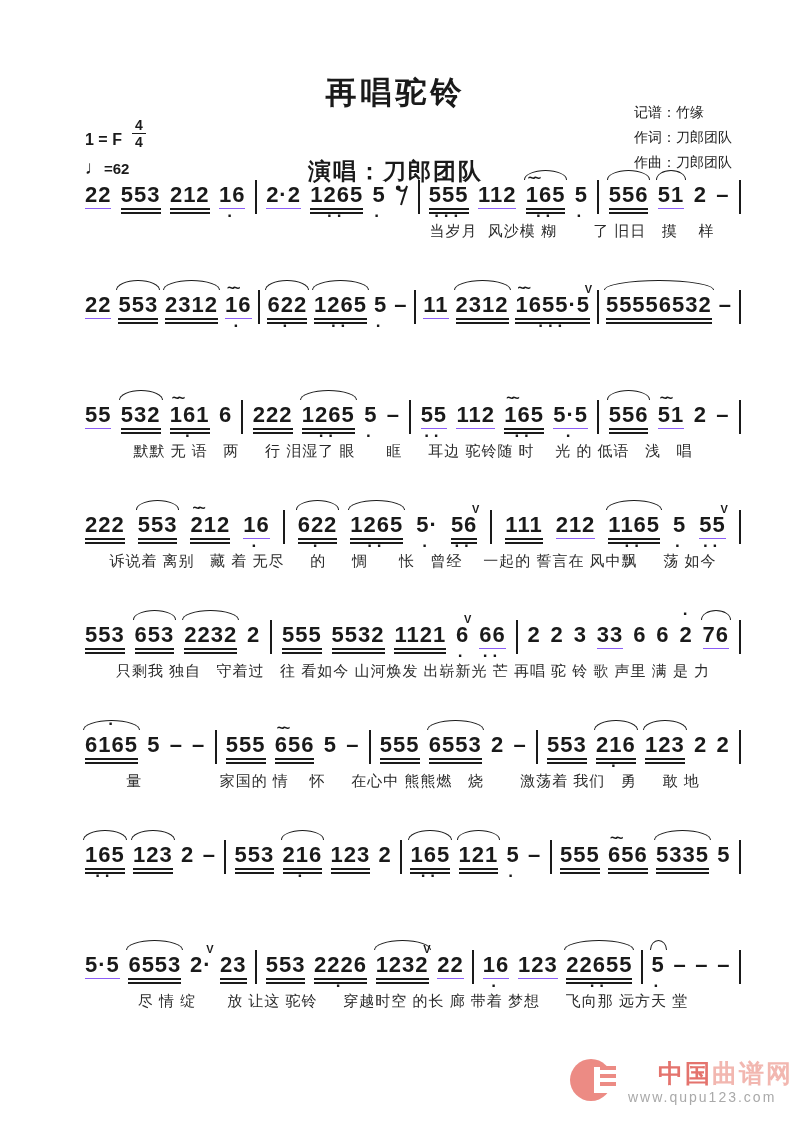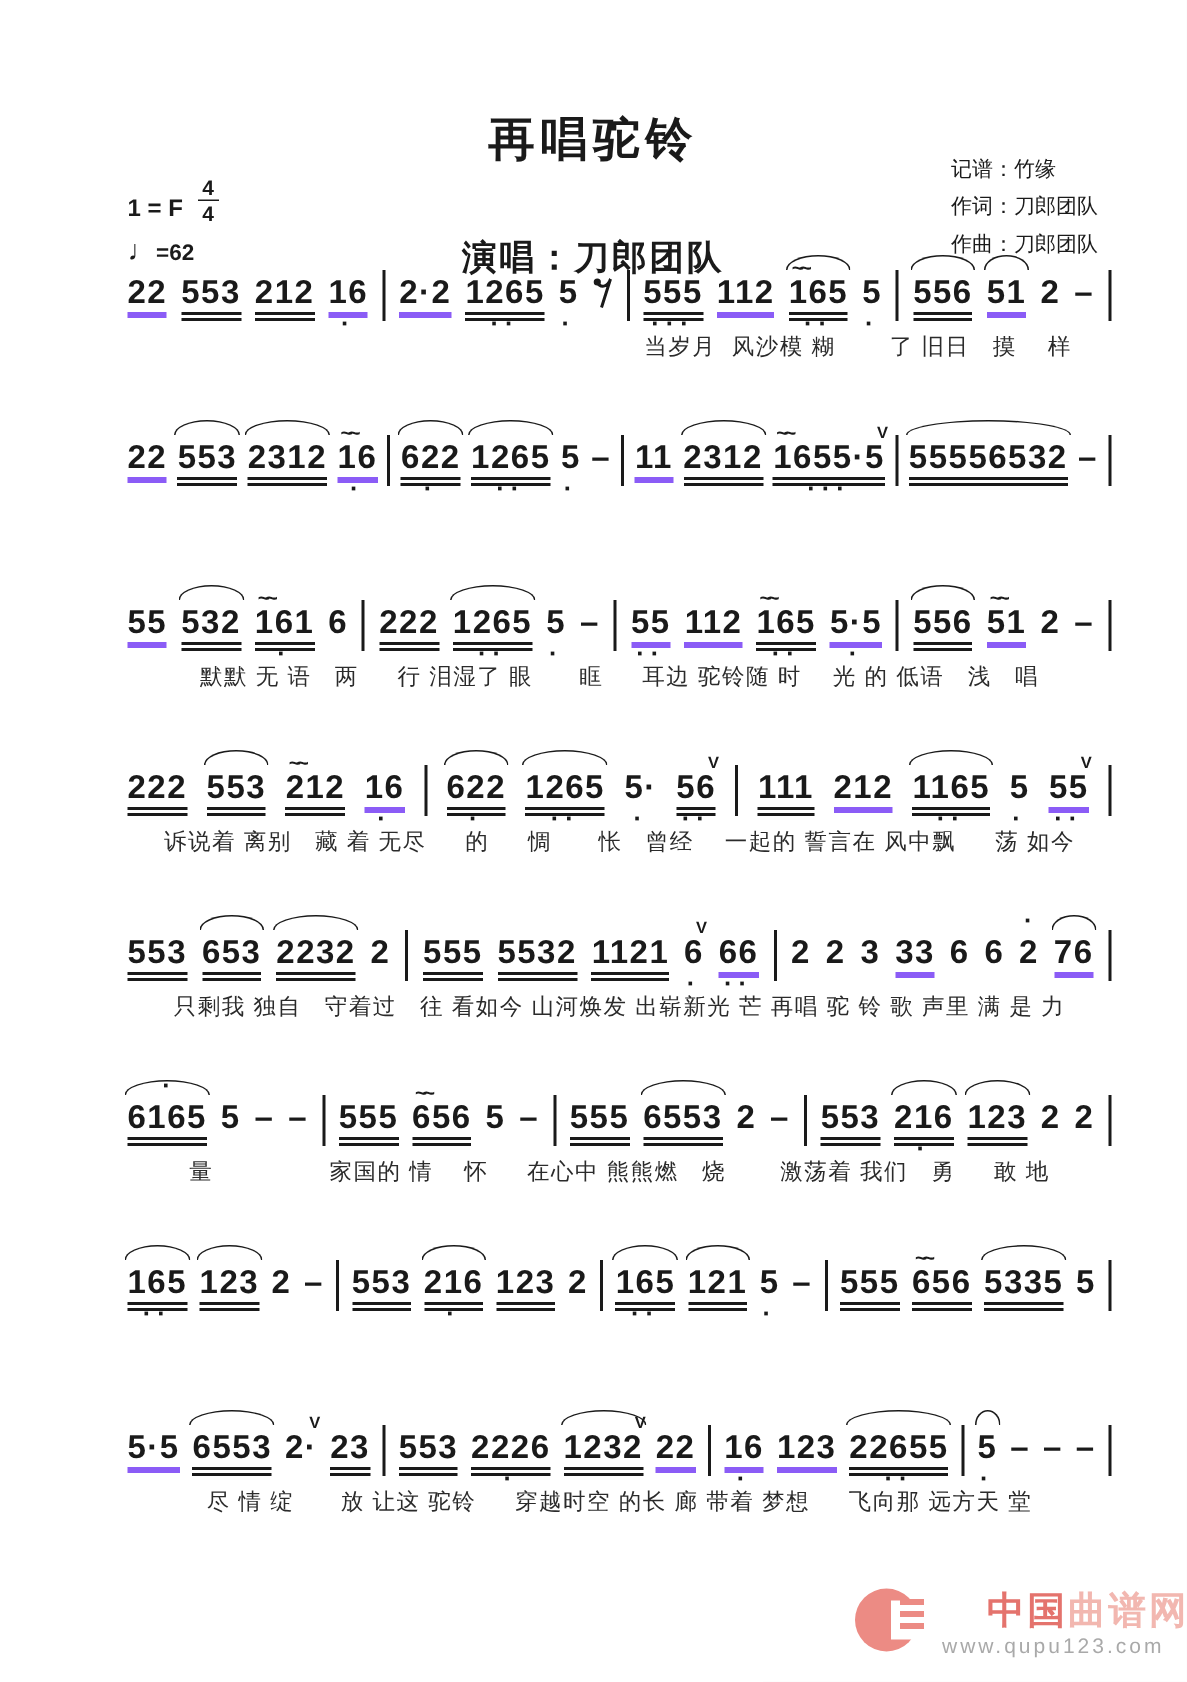--- a/index.html
+++ b/index.html
@@ -17,21 +17,21 @@
   .meter .mt{border-bottom:1.5px solid #1a1a1a;padding:0 3px 1px;}
   .meter .mb{padding-top:1px;}
   .tempo{margin-top:8px;font-size:15px;}
   .tempo .qn{font-size:19px;}
 
   
   .music{position:absolute;left:85px;top:160px;width:656px;}
   .system{position:relative;height:110px;}
   .notes{position:absolute;top:22px;left:0;right:0;display:flex;justify-content:space-between;align-items:flex-start;}
   .note{position:relative;font-weight:bold;font-size:22px;line-height:26px;letter-spacing:1px;white-space:nowrap;}
-  .u1{border-bottom:4px solid #8b5cf6;text-align:center;}
+  .u1{border-bottom:1px solid #8b5cf6;text-align:center;}
   .u2{border-bottom:6px double #1a1a1a;}
   .bar{width:2px;height:34px;background:#1a1a1a;margin-top:-2px;}
   .arc{position:absolute;left:-2px;right:-2px;top:-12px;height:9px;
        border:1.6px solid #1a1a1a;border-bottom:none;
        border-radius:50% 50% 0 0 / 100% 100% 0 0;}
   .orn-m{position:absolute;top:-17px;left:2px;font-size:14px;font-weight:bold;font-style:normal;letter-spacing:-3px;}
   .orn-v{position:absolute;top:-16px;right:-3px;font-size:11px;font-weight:bold;font-style:normal;}
   .dotb{position:absolute;left:50%;transform:translateX(-50%);bottom:-13px;
         font-size:17px;font-weight:bold;font-style:normal;letter-spacing:4px;line-height:10px;}
   .dota{position:absolute;left:50%;transform:translateX(-50%);top:-13px;

